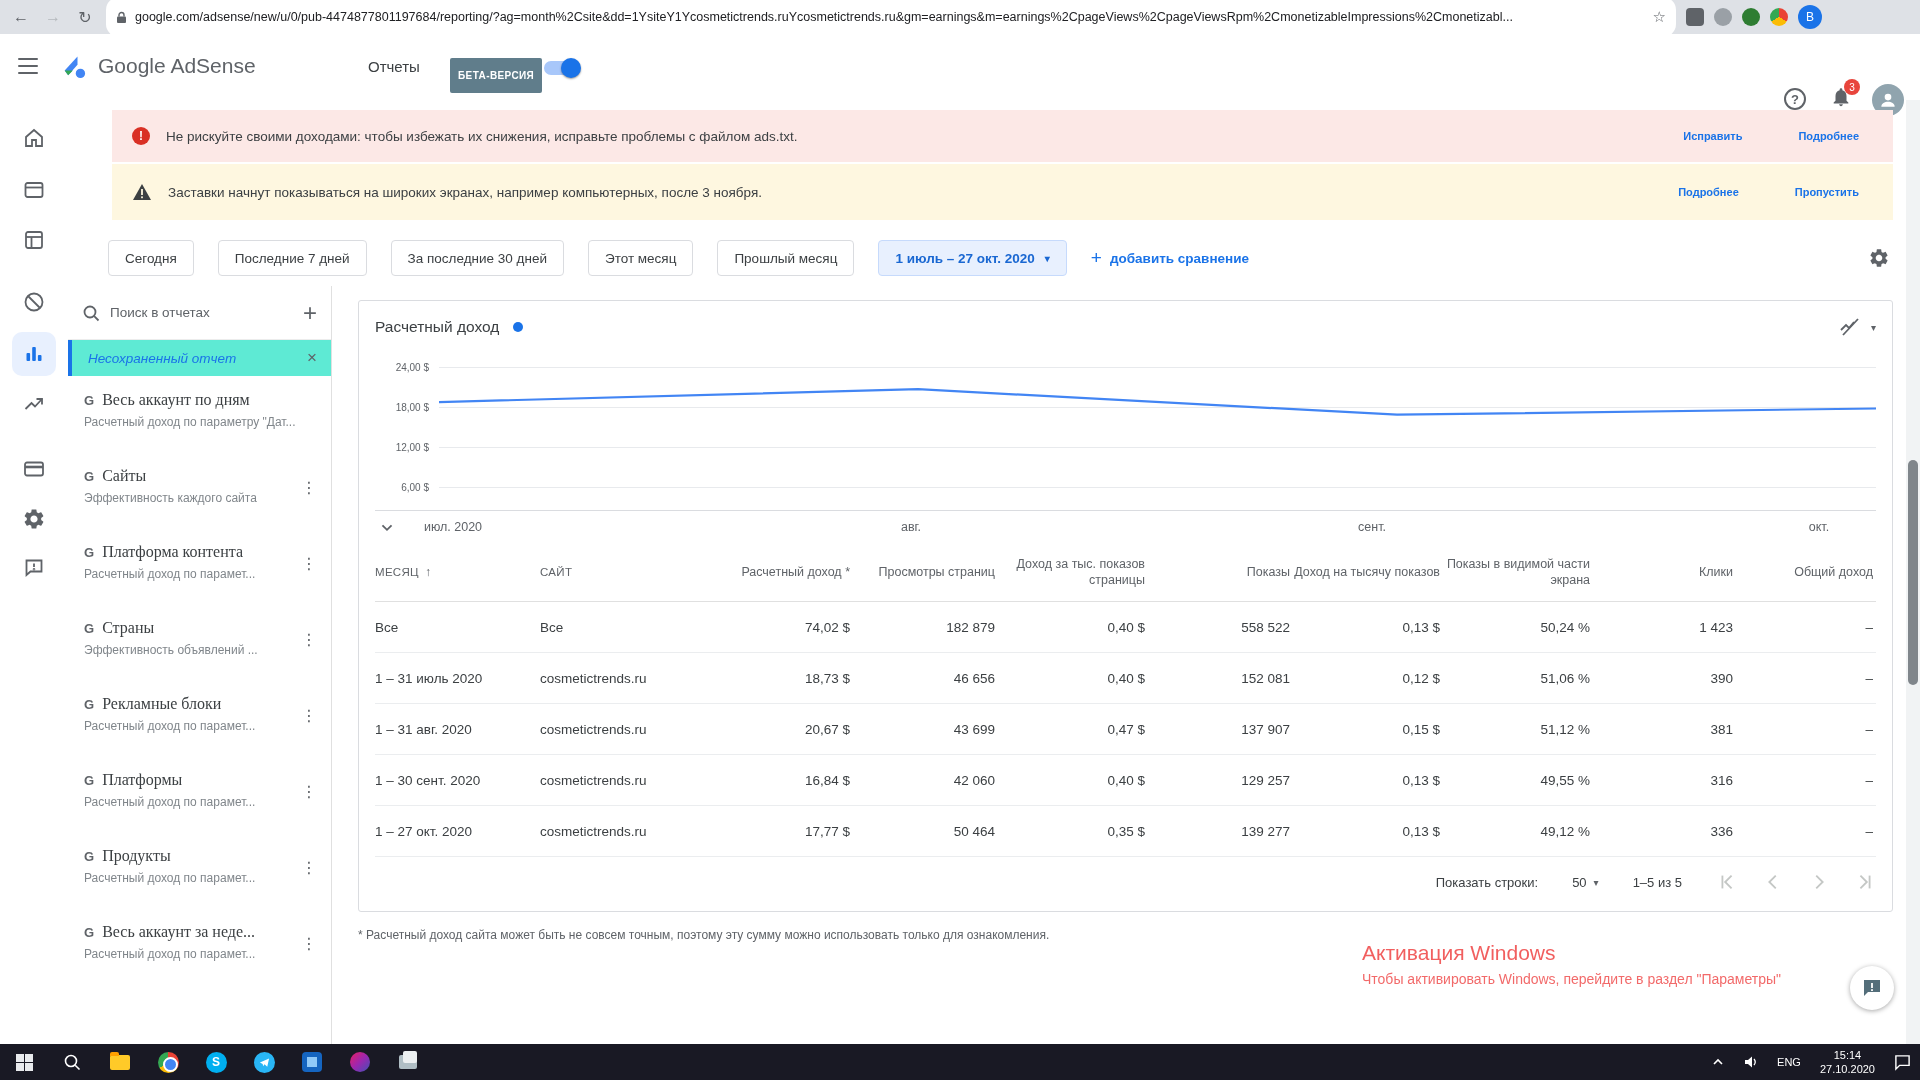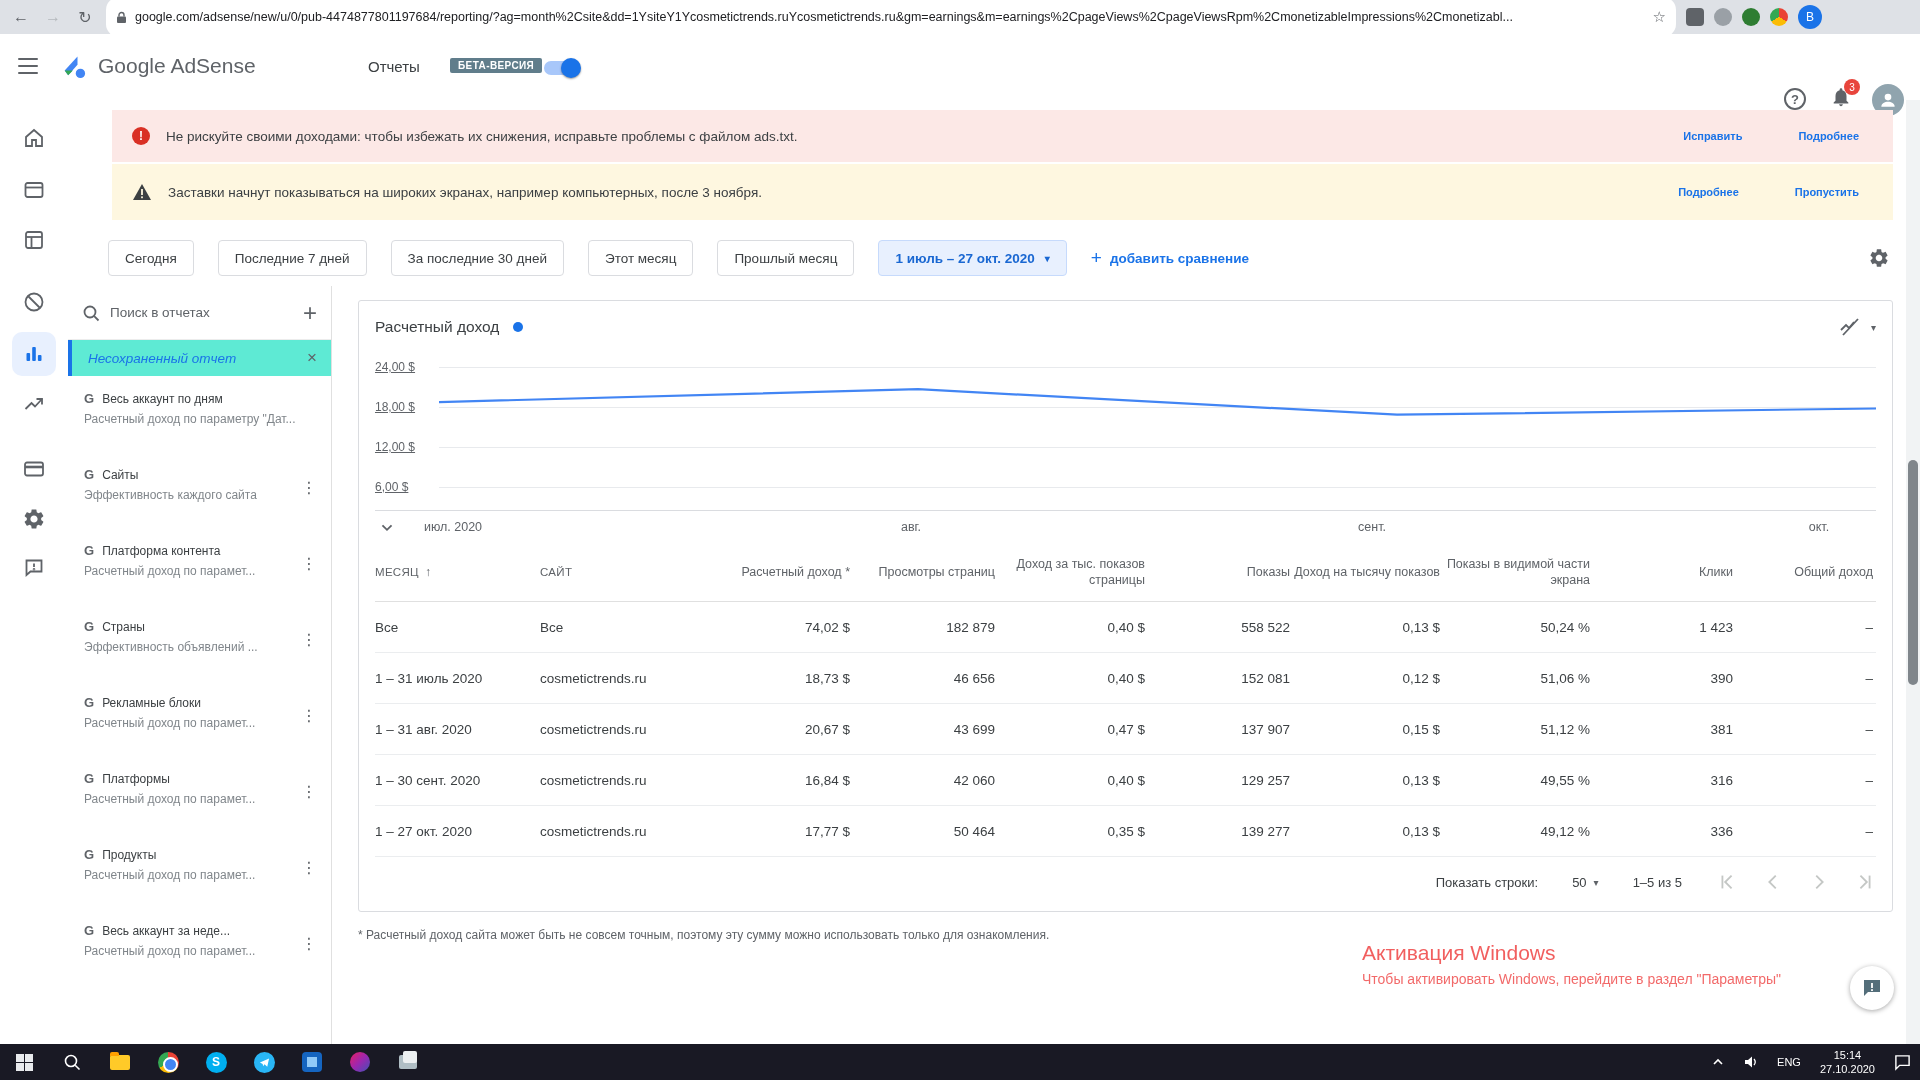--- a/index.html
+++ b/index.html
@@ -20,21 +20,21 @@
   .ext-d { background:conic-gradient(#ea4335 0 120deg,#fbbc05 120deg 240deg,#34a853 240deg 360deg); }
   .browser-avatar { width:24px; height:24px; border-radius:50%; background:#1a73e8; color:#fff; font-size:12px; display:flex; align-items:center; justify-content:center; }
 
   
   #app-header { position:absolute; top:34px; left:0; right:0; height:66px; background:#fff; }
   #hamburger { position:absolute; left:18px; top:24px; width:20px; height:16px; display:flex; flex-direction:column; justify-content:space-between; }
   #hamburger span { height:2px; background:#5f6368; border-radius:1px; }
   #logo-mark { position:absolute; left:60px; top:20px; }
   #logo-text { position:absolute; left:98px; top:20px; font-size:21px; color:#5f6368; }
   #page-title { position:absolute; left:368px; top:24px; font-size:15px; color:#3c4043; }
-  #beta-badge { position:absolute; left:450px; top:24px; background:#607d8b; color:#fff; font-size:10px; font-weight:700; letter-spacing:.4px; padding:2px 8px; border-radius:2px; }
+  #beta-badge { position:absolute; left:450px; top:24px; background:#607d8b; color:#fff; font-size:10px; font-weight:700; letter-spacing:.4px; padding:12px 8px; border-radius:2px; }
   #beta-toggle { position:absolute; left:544px; top:27px; width:34px; height:14px; border-radius:7px; background:#a8c7fa; }
   #beta-toggle .knob { position:absolute; right:-3px; top:-3px; width:20px; height:20px; border-radius:50%; background:#1a73e8; box-shadow:0 1px 2px rgba(0,0,0,.4); }
   #help-btn { position:absolute; left:1784px; top:54px; width:22px; height:22px; border:2px solid #5f6368; border-radius:50%; color:#5f6368; font-size:13px; font-weight:700; display:flex; align-items:center; justify-content:center; }
   #bell-btn { position:absolute; left:1830px; top:52px; }
   #bell-badge { position:absolute; left:1844px; top:45px; width:16px; height:16px; border-radius:50%; background:#e8453c; color:#fff; font-size:10px; display:flex; align-items:center; justify-content:center; }
   #user-avatar { position:absolute; left:1872px; top:50px; width:32px; height:32px; border-radius:50%; background:#90a4ae; display:flex; align-items:center; justify-content:center; }
 
   
   #nav-rail { position:absolute; left:0; top:100px; bottom:36px; width:68px; background:#fff; }
   .rail-item { position:absolute; left:12px; width:44px; height:44px; border-radius:10px; display:flex; align-items:center; justify-content:center; color:#5f6368; }
@@ -64,34 +64,34 @@
   #search-input { flex:1; border:none; outline:none; font-size:13.5px; color:#3c4043; font-family:inherit; }
   #search-input::placeholder { color:#5f6368; }
   .plus-btn { font-size:24px; font-weight:300; color:#5f6368; line-height:1; }
   #current-report { position:relative; height:36px; display:flex; align-items:center; background:#5eead4; }
   .cr-bar { position:absolute; left:0; top:0; bottom:0; width:4px; background:#1a73e8; }
   .cr-label { margin-left:20px; font-style:italic; font-size:13.5px; color:#1a73e8; }
   .cr-close { margin-left:auto; margin-right:14px; font-size:17px; color:#5f6368; }
   .report-item { position:relative; height:76px; padding:15px 34px 0 16px; }
   .ri-row { display:flex; align-items:center; gap:8px; }
   .gicon { font-size:13px; font-weight:700; color:#5f6368; }
-  .ri-title { font-size:12px; color:#3c4043; white-space:nowrap; overflow:hidden; }
+  .ri-title { font-size:16px; color:#3c4043; white-space:nowrap; overflow:hidden;font-family:Liberation Serif, serif; }
   .ri-sub { margin-top:6px; font-size:12px; color:#80868b; white-space:nowrap; overflow:hidden; }
   .ri-dots { position:absolute; right:14px; top:26px; font-size:16px; color:#5f6368; }
 
   
   #main-card { position:absolute; left:358px; top:300px; width:1535px; height:612px; background:#fff; border:1px solid #dadce0; border-radius:3px; }
   #card-head { display:flex; align-items:center; padding:15px 16px 0 16px; }
   #chart-title { font-size:15.5px; color:#3c4043; }
   .legend-dot { width:10px; height:10px; border-radius:50%; background:#1a73e8; margin-left:14px; }
   #chart-controls { margin-left:auto; display:flex; align-items:center; gap:10px; color:#5f6368; }
   #chart-area { position:relative; margin:12px 16px 0 16px; height:160px; }
   .gridline { position:absolute; left:64px; right:0; height:1px; background:#e8eaed; }
   .g0{top:17px}.g1{top:57px}.g2{top:97px}.g3{top:137px}
-  .ytick { position:absolute; left:0; width:54px; text-align:left; font-size:12px; color:#5f6368; transform:translateY(-50%);text-decoration:underline; }
+  .ytick { position:absolute; left:0; width:54px; text-align:right; font-size:10px; color:#5f6368; transform:translateY(-50%); }
   #chart-svg { position:absolute; left:64px; top:0; width:calc(100% - 64px); height:160px; }
   #axis-row { position:relative; margin:0 16px; height:32px; border-top:1px solid #dadce0; }
   #axis-chevron { position:absolute; left:2px; top:7px; color:#5f6368; }
   .xtick { position:absolute; top:9px; font-size:12.5px; color:#5f6368; transform:translateX(-50%); white-space:nowrap; }
   .x0{left:78px}.x1{left:536px}.x2{left:997px}.x3{left:1444px}
 
   
   #rtable { margin:2px 16px 0; }
   .thead, .trow { display:grid; grid-template-columns:165px 165px 145px 145px 150px 145px 150px 150px 143px 140px; align-items:center; }
   .thead { height:58px; border-bottom:1px solid #e0e0e0; color:#5f6368; }

